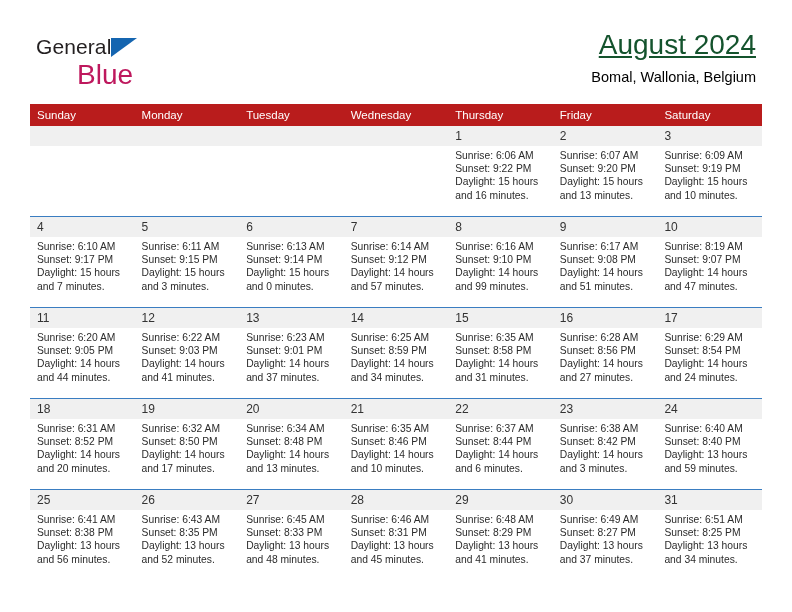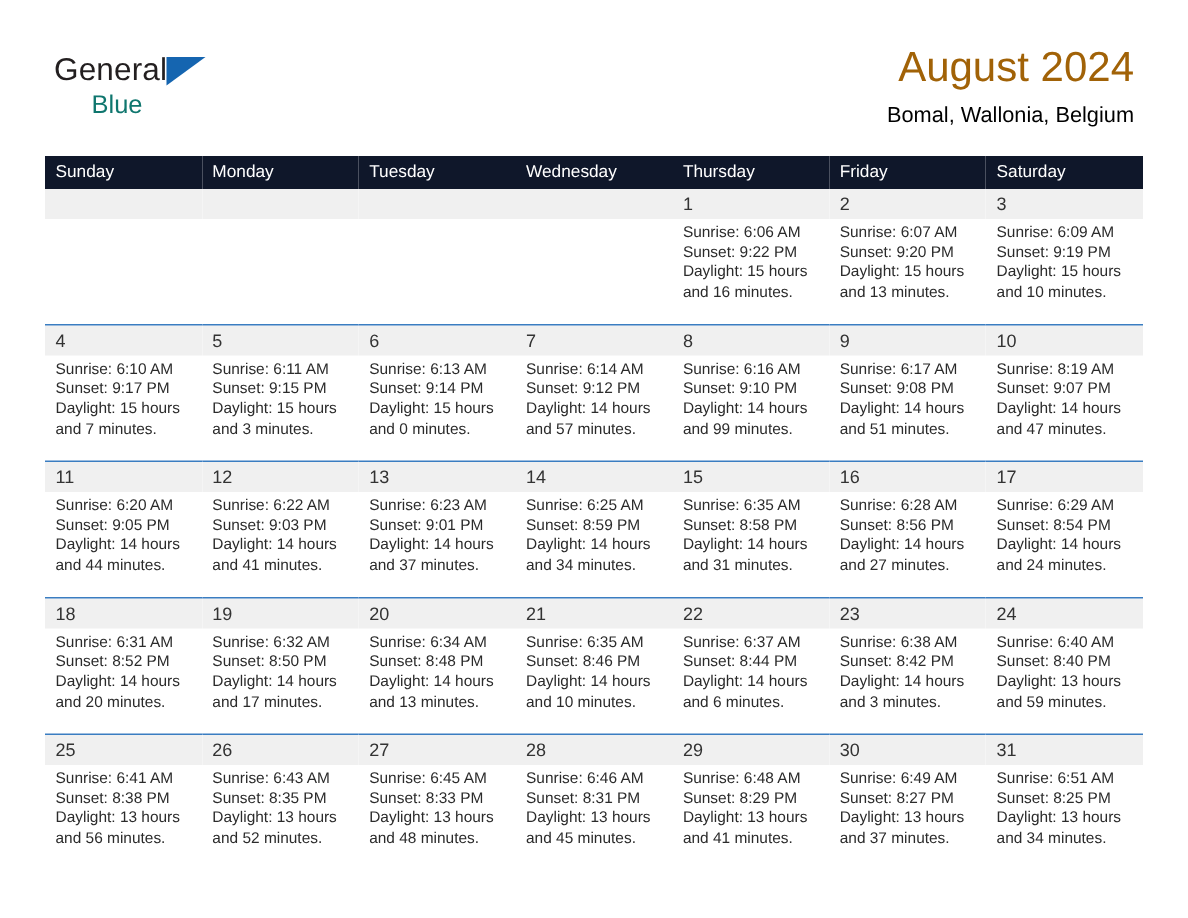--- a/index.html
+++ b/index.html
@@ -51,38 +51,39 @@
     vertical-align: top;
     width: 0;
     height: 0;
     margin-left: 0px;
     border-left: 26px solid #1565b0;
     border-bottom: 19px solid transparent;
     position: relative;
     top: 2px;
   }
   .brand-row2 {
-    font-size: 17px;
-    color: #0f766e;
+    font-size: 28px;
+    color: #be185d;
     margin-top: 2px;
-    margin-left: 25px;
+    margin-left: 41px;
     height: 22px;
     white-space: nowrap;
   }
   .title-block {
     position: absolute;
     right: 36px;
     top: 28px;
     text-align: right;
   }
   .cal-title {
     font-size: 28px;
-    color: #a16207;
+    color: #14532d;
     line-height: 34px;
     white-space: nowrap;
+    text-decoration: underline;
   }
   .cal-subtitle {
     font-size: 14.5px;
     color: #000000;
     line-height: 20px;
     margin-top: 5px;
     white-space: nowrap;
   }
 
   
@@ -91,21 +92,21 @@
     left: 30px;
     top: 104px;
     width: 732px;
   }
   table.calendar {
     border-collapse: collapse;
     width: 732px;
     table-layout: fixed;
   }
   table.calendar th {
-    background: #0f172a;
+    background: #b91c1c;
     color: #ffffff;
     font-size: 11.5px;
     font-weight: normal;
     text-align: left;
     padding: 5px 0 5px 7px;
     height: 19px;
     box-sizing: border-box;
     border: none;
   }
   table.calendar td {

